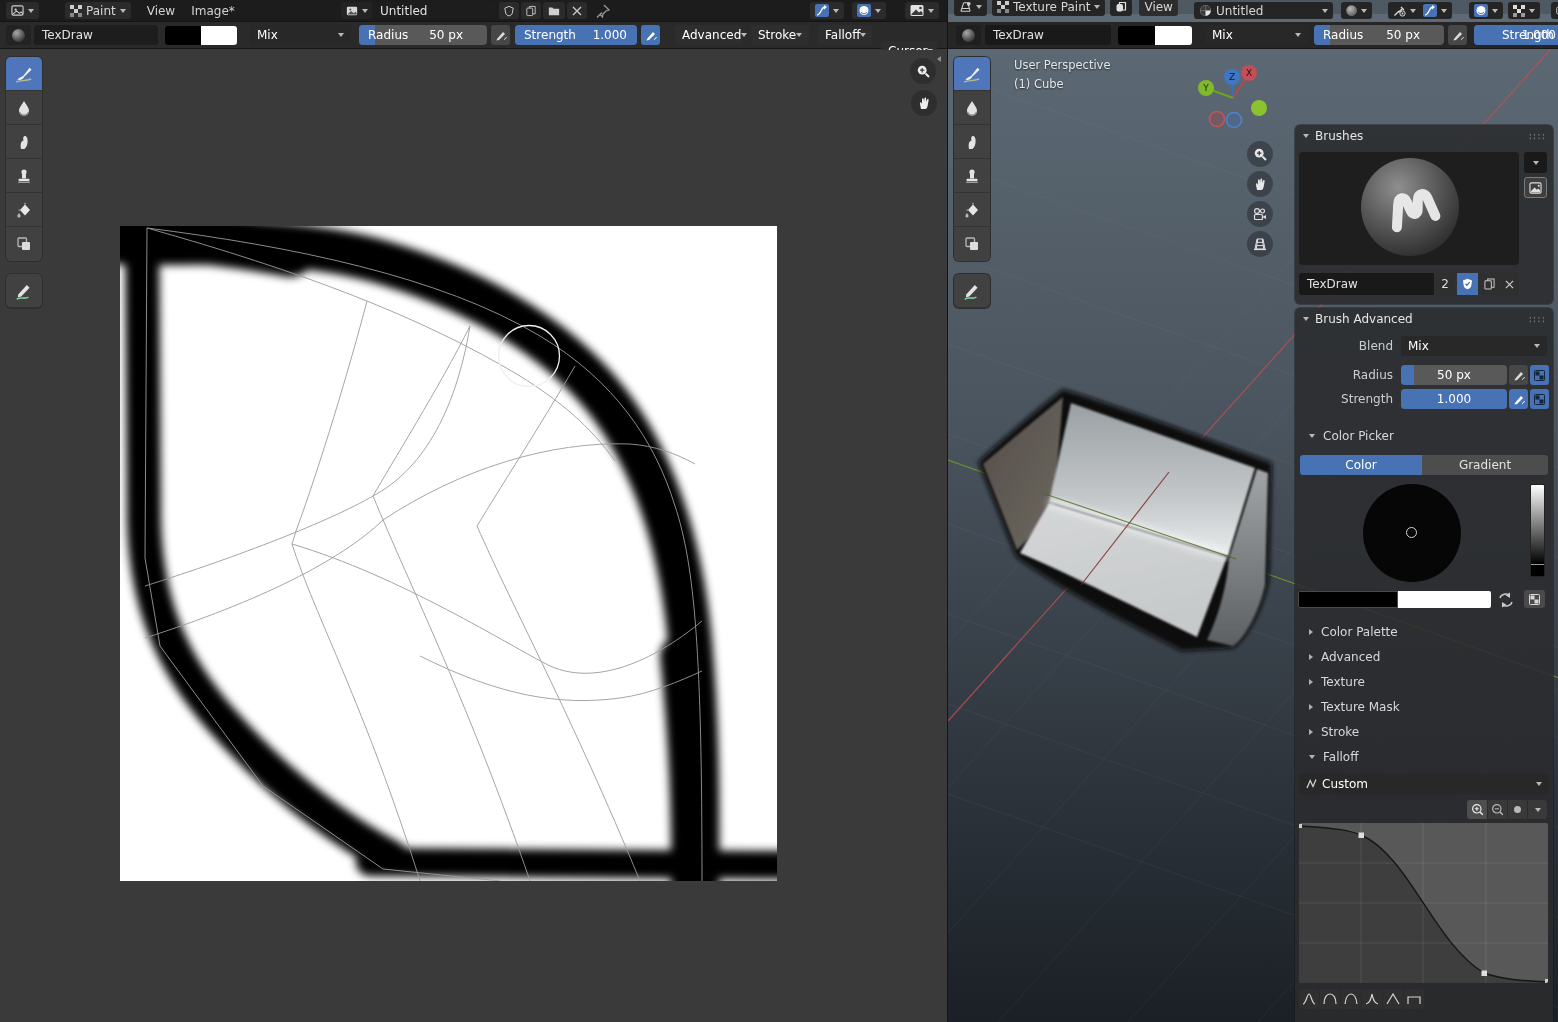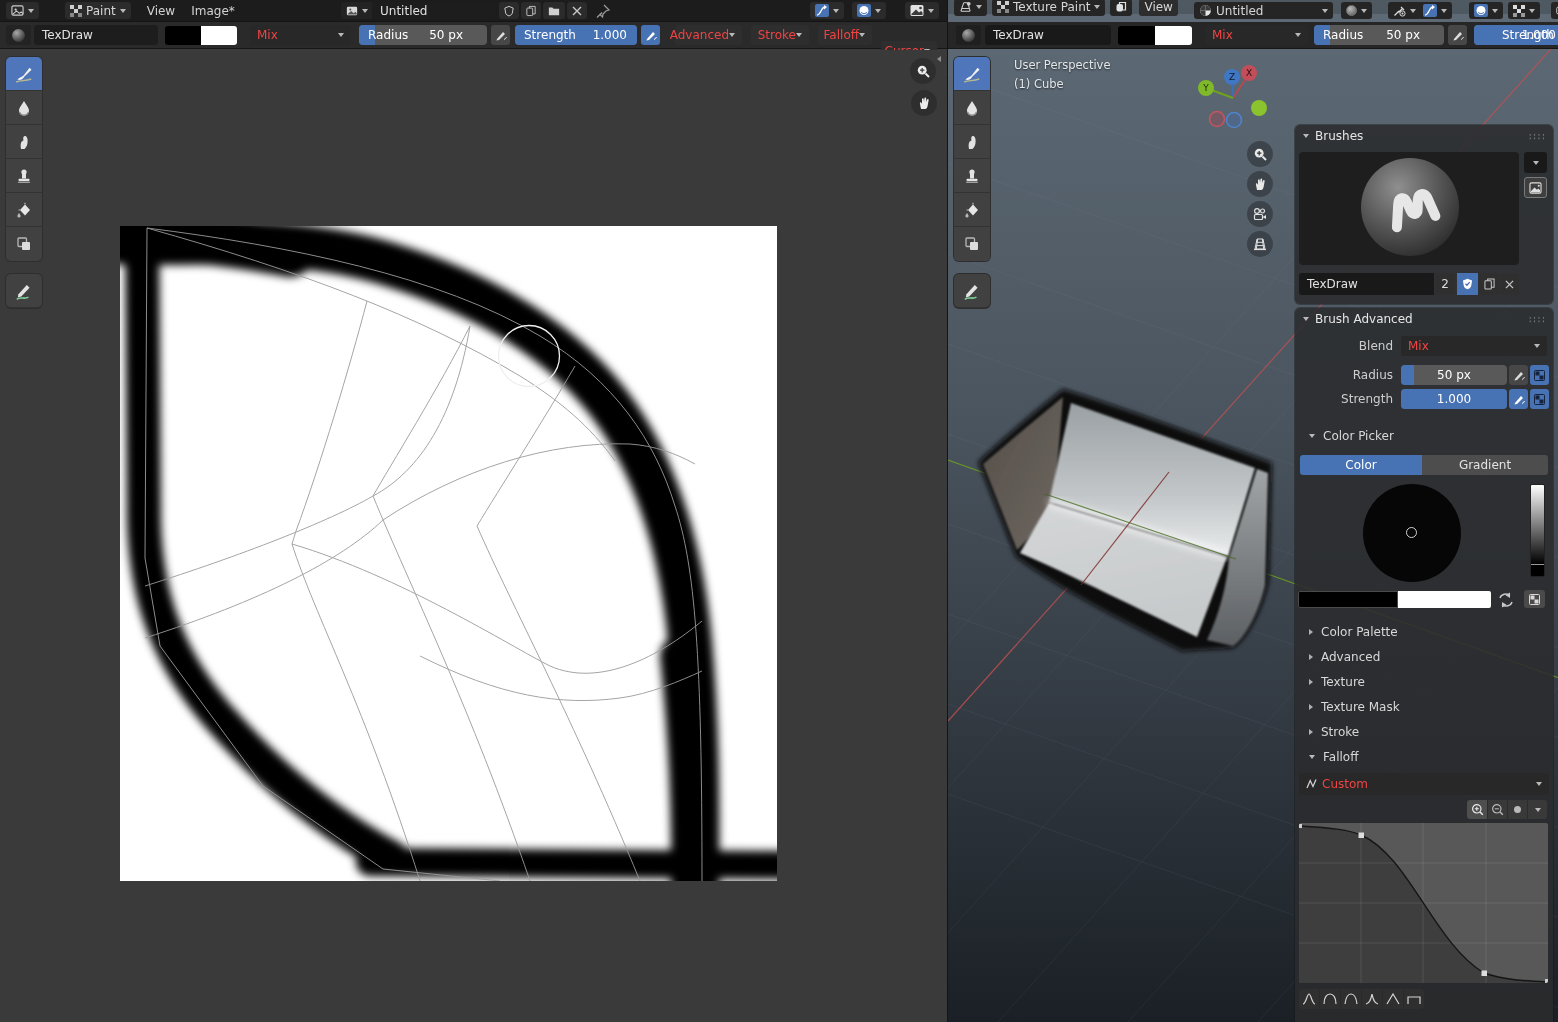--- a/index.html
+++ b/index.html
@@ -8,21 +8,21 @@
   #app { position:relative; width:1558px; height:1022px; background:#3a3a3a; overflow:hidden; font-size:12px; color:#d6d6d6;}
   .abs { position:absolute; }
   .row { display:flex; align-items:center; }
   
   .hdr1 { height:22px; background:#1c1c1c; border-bottom:1px solid #141414;}
   .hdr2 { height:27px; background:#2a2a2a; border-bottom:1px solid #161616;}
   .menu-txt { color:#d2d2d2; padding:0 6px; cursor:default; }
   .pill { background:#2b2b2b; border-radius:3px; height:17px; display:flex; align-items:center; gap:4px; padding:0 5px; }
   .pill.dark{ background:#232323; }
   .field { background:#1d1d1d; border-radius:3px; height:20px; display:flex; align-items:center; padding:0 8px; color:#e0e0e0; }
-  .dd { background:#282828; border-radius:3px; height:20px; display:flex; align-items:center; padding:0 7px; color:#ef4444;justify-content:flex-end; }
+  .dd { background:#282828; border-radius:3px; height:20px; display:flex; align-items:center; padding:0 7px; color:#ffffff; }
   .dd .sp { flex:1; }
   .chev { width:0;height:0;border-left:3.5px solid transparent;border-right:3.5px solid transparent;border-top:4px solid #b9b9b9; }
   .chev-r { width:0;height:0;border-top:3.5px solid transparent;border-bottom:3.5px solid transparent;border-left:4px solid #b0b0b0; }
   .slider { position:relative; height:20px; border-radius:4px; background:#595959; overflow:hidden; color:#fff; }
   .slider .fill { position:absolute; left:0; top:0; bottom:0; background:#4772b3; }
   .slider .lab { position:absolute; left:9px; top:3px; }
   .slider .val { position:absolute; right:10px; top:3px; }
   .slider .cval { position:absolute; left:0; right:0; top:3px; text-align:center; }
   .sq-btn { display:flex; align-items:center; justify-content:center; border-radius:3px; background:#474747; }
   .blue { background:#4772b3 !important; }

